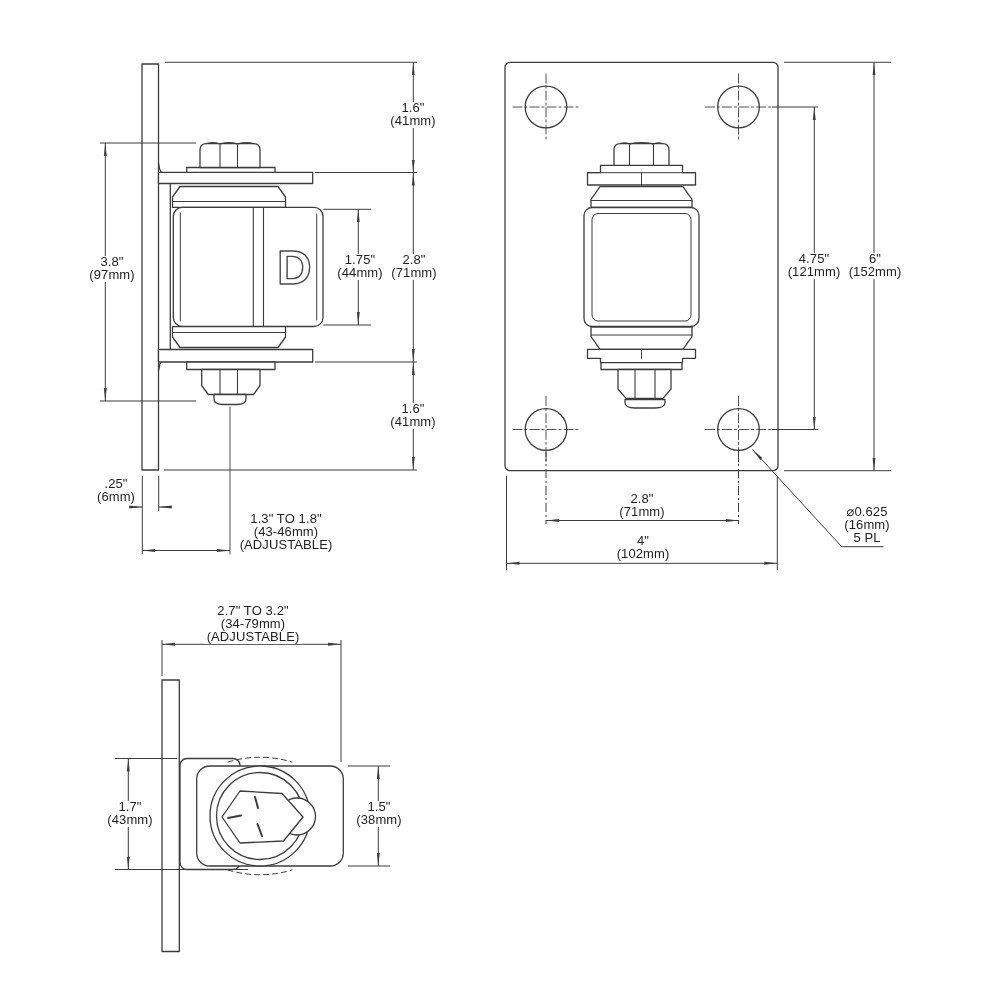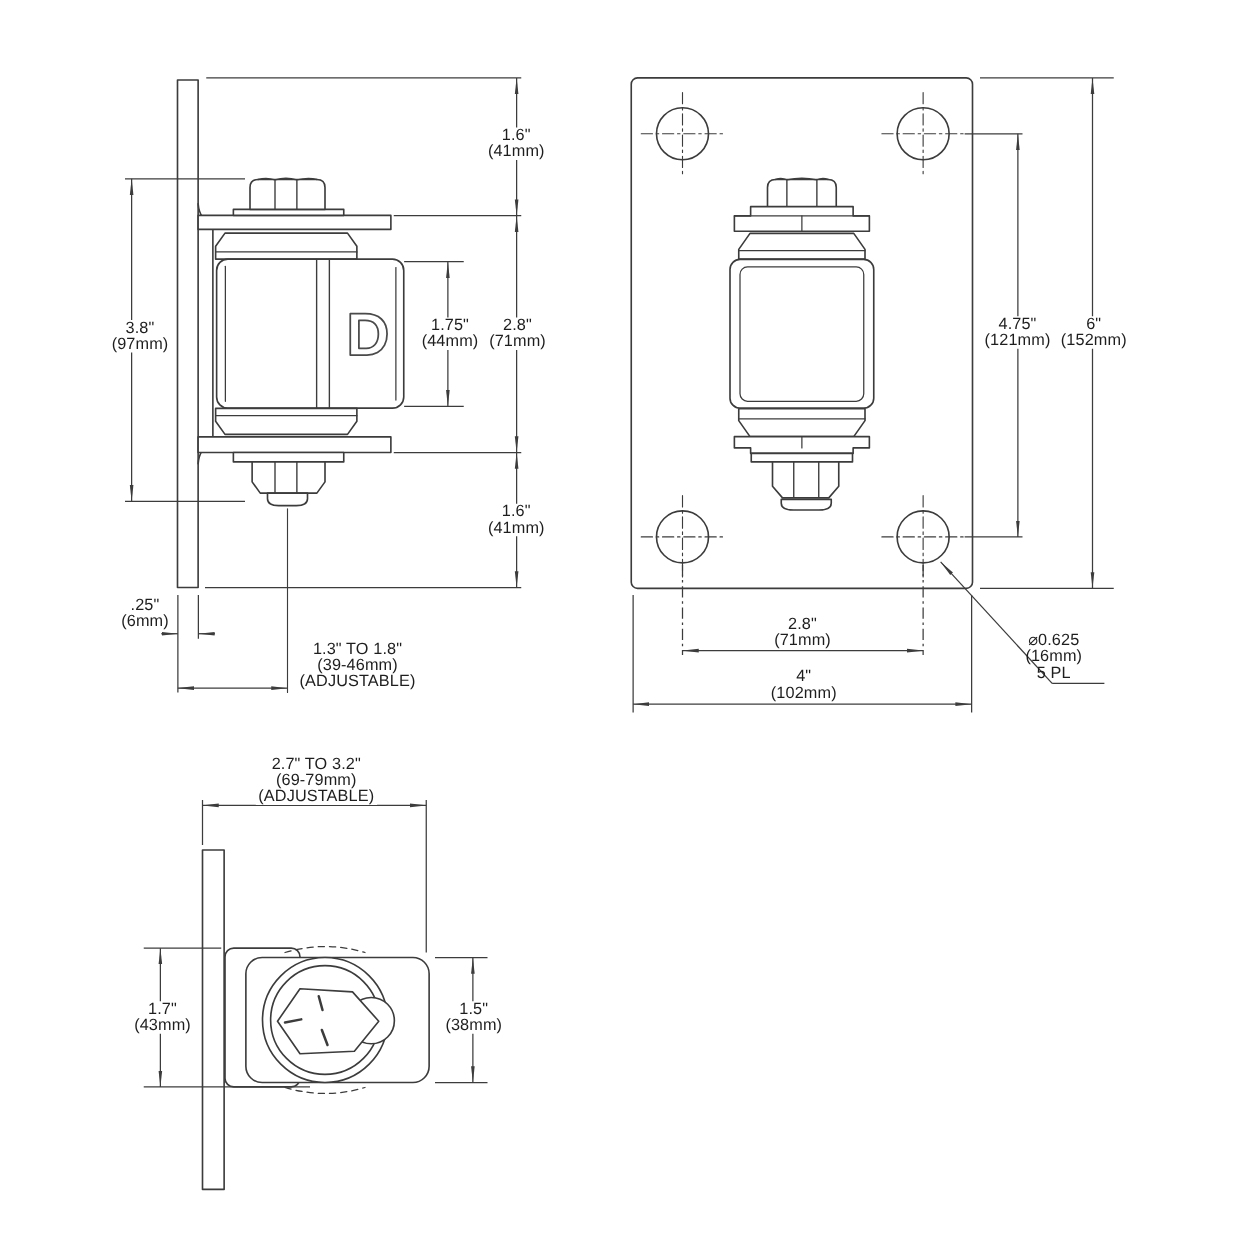--- a/index.html
+++ b/index.html
@@ -182,49 +182,49 @@
 <div class="dim" style="left:413px;top:403px">
   <div>1.6"</div>
   <div>(41mm)</div>
 </div>
 <div class="dim" style="left:116px;top:478px">
   <div>.25"</div>
   <div>(6mm)</div>
 </div>
 <div class="dim" style="left:286px;top:513px">
   <div>1.3" TO 1.8"</div>
-  <div>(39-46mm)</div>
+  <div>(43-46mm)</div>
   <div>(ADJUSTABLE)</div>
 </div>
 
 <div class="dim" style="left:814px;top:253px">
   <div>4.75"</div>
   <div>(121mm)</div>
 </div>
 <div class="dim" style="left:875px;top:253px">
   <div>6"</div>
   <div>(152mm)</div>
 </div>
 <div class="dim" style="left:642px;top:493px">
   <div>2.8"</div>
   <div>(71mm)</div>
 </div>
 <div class="dim" style="left:643px;top:535px">
   <div>4"</div>
   <div>(102mm)</div>
 </div>
-<div class="dim" style="left:843px;top:506px;background:transparent">
+<div class="dim" style="left:867px;top:506px;background:transparent">
   <div>⌀0.625</div>
   <div>(16mm)</div>
   <div>5 PL</div>
 </div>
 
 <div class="dim" style="left:253px;top:605px">
   <div>2.7" TO 3.2"</div>
-  <div>(69-79mm)</div>
+  <div>(34-79mm)</div>
   <div>(ADJUSTABLE)</div>
 </div>
 <div class="dim" style="left:130px;top:801px">
   <div>1.7"</div>
   <div>(43mm)</div>
 </div>
 <div class="dim" style="left:379px;top:801px">
   <div>1.5"</div>
   <div>(38mm)</div>
 </div>

